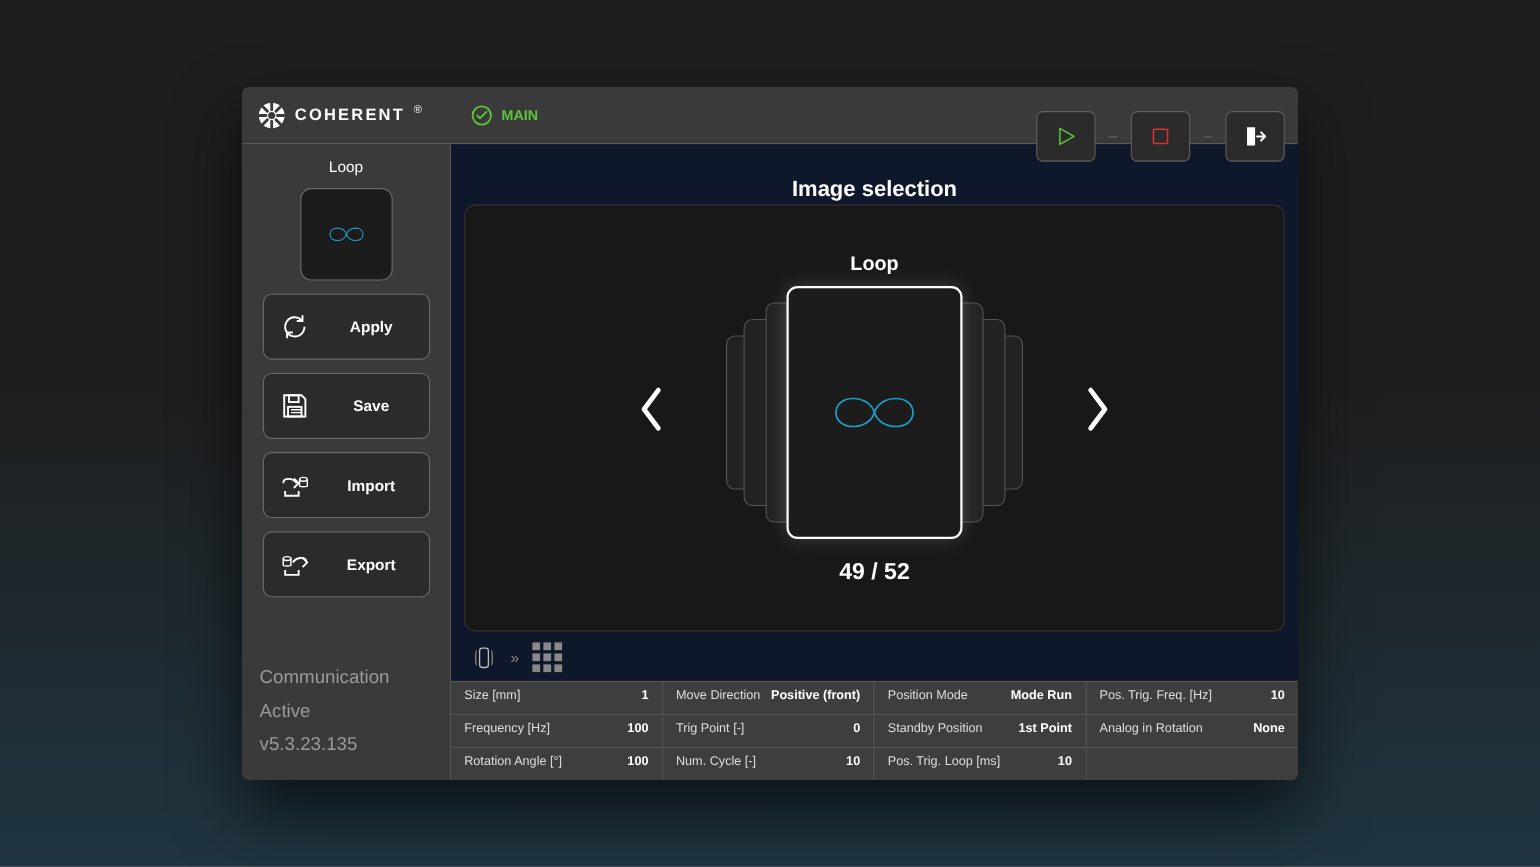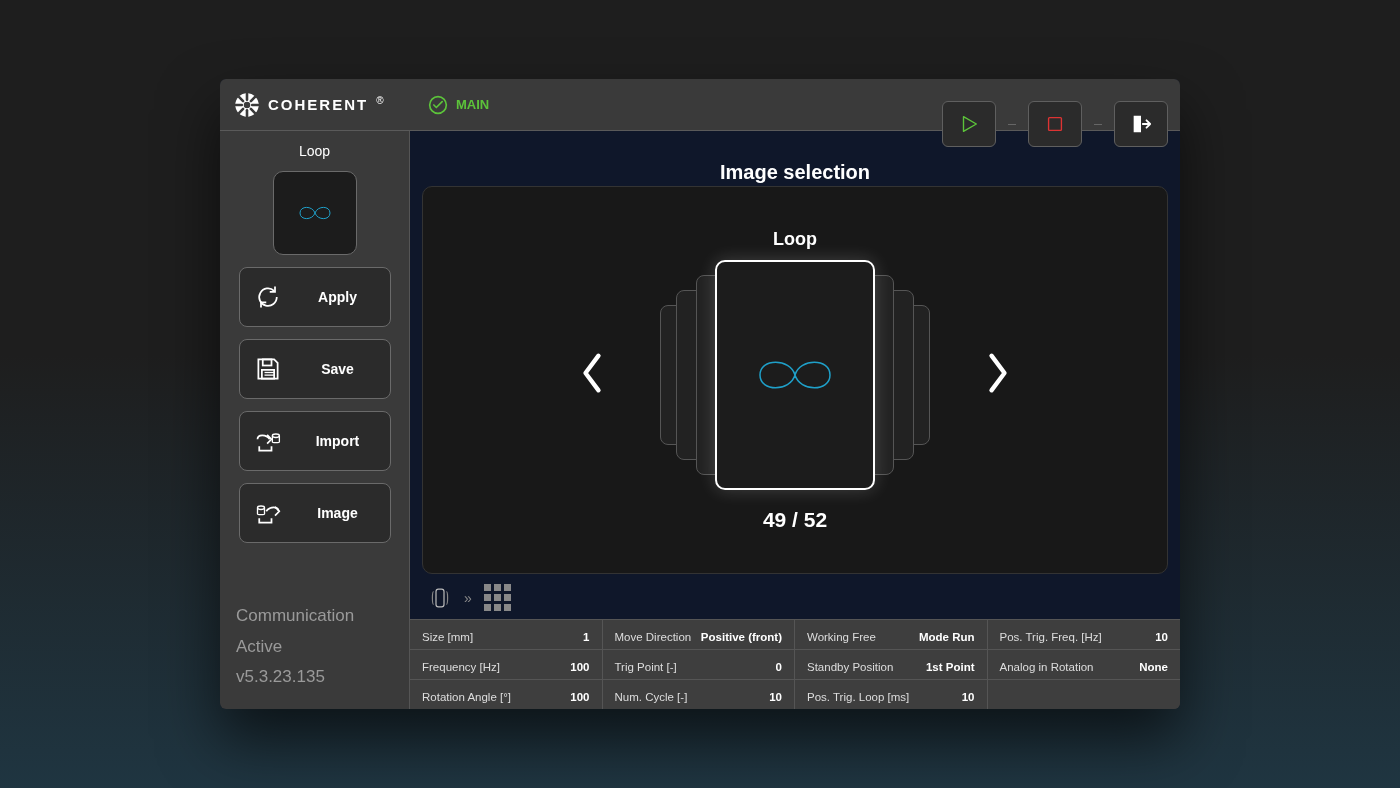--- a/index.html
+++ b/index.html
@@ -112,21 +112,21 @@
   .grid-icon div { background: #888; }
 
   
   .params {
     grid-column: 2; grid-row: 3;
     display: grid; grid-template-columns: repeat(4, 1fr);
     background: #3e3e3e; border-top: 1px solid #555;
     font-size: 11.5px; color: #ddd;
   }
   .pcell {
-    display: flex; justify-content: space-between; align-items: flex-end;
+    display: flex; justify-content: space-between; align-items: flex-start;
     padding: 6px 12px; border-right: 1px solid #555; border-bottom: 1px solid #555;
     height: 30px;
   }
   .pcell:nth-child(4n) { border-right: none; }
   .pval { color: #fff; font-weight: 600; }
   .empty { border-right: none !important; background:#3e3e3e; }
 </style>
 </head>
 <body>
 
@@ -220,21 +220,21 @@
     </div>
 
     <div class="side-btn">
       <svg viewBox="0 0 32 32">
         <ellipse cx="8" cy="10" rx="4" ry="2" fill="none" stroke="#fff" stroke-width="1.5"></ellipse>
         <path d="M4 10 L4 17 C4 18, 12 18, 12 17 L12 10" fill="none" stroke="#fff" stroke-width="1.5"></path>
         <path d="M14 14 C18 8, 28 8, 28 14" fill="none" stroke="#fff" stroke-width="2"></path>
         <path d="M24 9 L29 14 L24 19" fill="none" stroke="#fff" stroke-width="2" stroke-linejoin="round"></path>
         <path d="M6 22 L6 27 L20 27 L20 22" fill="none" stroke="#fff" stroke-width="2"></path>
       </svg>
-      <span>Image</span>
+      <span>Export</span>
     </div>
 
     <div class="sidebar-footer">
       <div>Communication Active</div>
       <div>v5.3.23.135</div>
     </div>
   </div>
 
   <div class="main">
     <div class="main-title">Image selection</div>
@@ -292,21 +292,21 @@
 
   <div class="pcell">
         <span>Size [mm]</span>
         <span class="pval">1</span>
       </div>
       <div class="pcell">
         <span>Move Direction</span>
         <span class="pval">Positive (front)</span>
       </div>
       <div class="pcell">
-        <span>Working Free</span>
+        <span>Position Mode</span>
         <span class="pval">Mode Run</span>
       </div>
       <div class="pcell">
         <span>Pos. Trig. Freq. [Hz]</span>
         <span class="pval">10</span>
       </div>
       <div class="pcell">
         <span>Frequency [Hz]</span>
         <span class="pval">100</span>
       </div>

